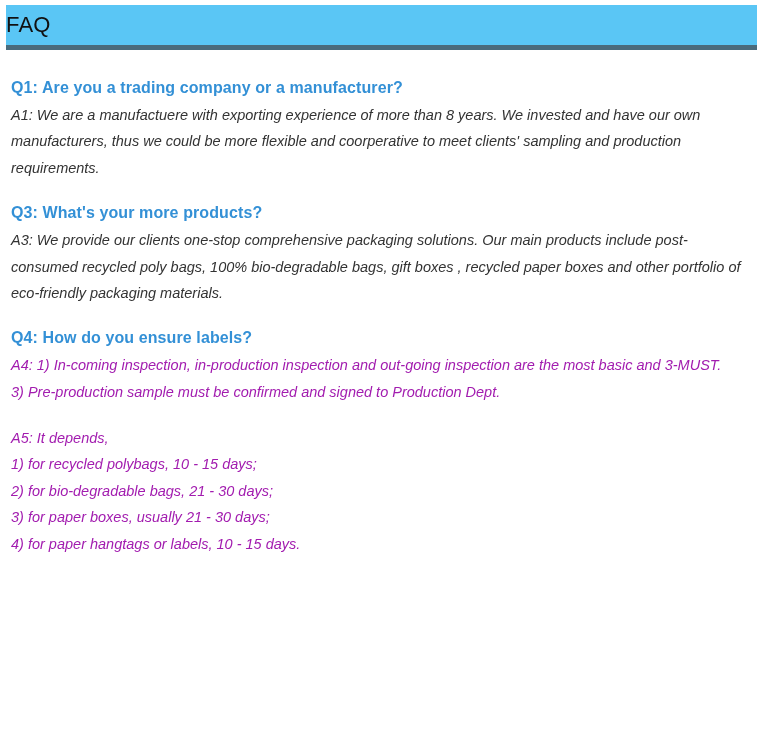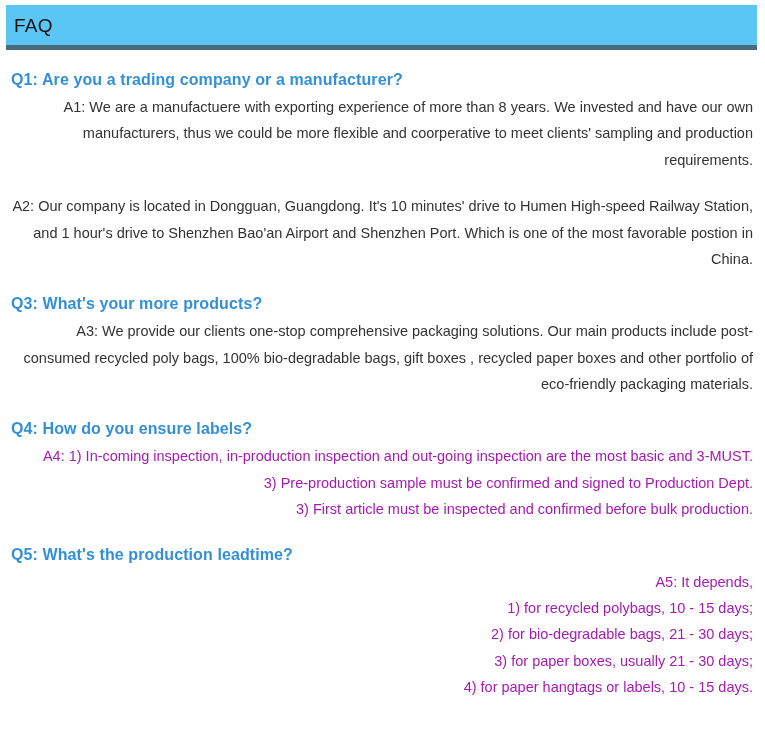--- a/index.html
+++ b/index.html
@@ -29,24 +29,23 @@
     top: 5px;
     width: 751px;
     height: 45px;
     background: #5ac6f5;
     border-bottom: 5px solid #4a6b7c;
     box-sizing: border-box;
     display: flex;
     align-items: center;
   }
   .faq-banner-title {
-    font-size: 19px;
+    font-size: 22px;
     line-height: 1;
     color: #111111;
-    padding-left: 8px;
     font-weight: 400;
     letter-spacing: 0.2px;
   }
 
   
   .content {
     position: absolute;
     left: 11px;
     top: 68px;
     width: 742px;
@@ -57,30 +56,31 @@
   }
   .qa-block.last {
     margin-bottom: 0;
   }
 
   .q-heading {
     font-size: 16px;
     font-weight: bold;
     color: #3390d6;
     line-height: 1.5;
-    margin: 0 0 2px 0;
+    margin: 8px 0 2px 0;
     letter-spacing: 0.1px;
   }
 
   .a-text {
     font-size: 14.5px;
     line-height: 1.82;
     color: #333333;
     margin: 0;
-    text-align: right;
+    text-align: left;
+    font-style: italic;
   }
 
   .a-line {
     display: block;
     font-size: 14.5px;
     line-height: 1.82;
     color: #a21caf;
   }
 </style>
 </head>
@@ -93,39 +93,36 @@
   </div>
 
   <div class="content">
 
     <div class="qa-block">
       <p class="q-heading">Q1: Are you a trading company or a manufacturer?</p>
       <p class="a-text">A1: We are a manufactuere with exporting experience of more than 8 years. We invested and have our own manufacturers, thus we could be more flexible and coorperative to meet clients' sampling and production requirements.</p>
     </div>
 
     <div class="qa-block">
-      <p class="a-text">A2: Our company is located in Dongguan, Guangdong. It's 10 minutes' drive to Humen High-speed Railway Station, and 1 hour's drive to Shenzhen Bao'an Airport and Shenzhen Port. Which is one of the most favorable postion in China.</p>
     </div>
 
     <div class="qa-block">
       <p class="q-heading">Q3: What's your more products?</p>
       <p class="a-text">A3: We provide our clients one-stop comprehensive packaging solutions. Our main products include post-consumed recycled poly bags, 100% bio-degradable bags, gift boxes , recycled paper boxes and other portfolio of eco-friendly packaging materials.</p>
     </div>
 
     <div class="qa-block">
       <p class="q-heading">Q4: How do you ensure labels?</p>
       <p class="a-text">
         <span class="a-line">A4: 1) In-coming inspection, in-production inspection and out-going inspection are the most basic and 3-MUST.</span>
         <span class="a-line">3) Pre-production sample must be confirmed and signed to Production Dept.</span>
-        <span class="a-line">3) First article must be inspected and confirmed before bulk production.</span>
       </p>
     </div>
 
     <div class="qa-block last">
-      <p class="q-heading">Q5: What's the production leadtime?</p>
       <p class="a-text">
         <span class="a-line">A5: It depends,</span>
         <span class="a-line">1) for recycled polybags, 10 - 15 days;</span>
         <span class="a-line">2) for bio-degradable bags, 21 - 30 days;</span>
         <span class="a-line">3) for paper boxes, usually 21 - 30 days;</span>
         <span class="a-line">4) for paper hangtags or labels, 10 - 15 days.</span>
       </p>
     </div>
 
   </div>

